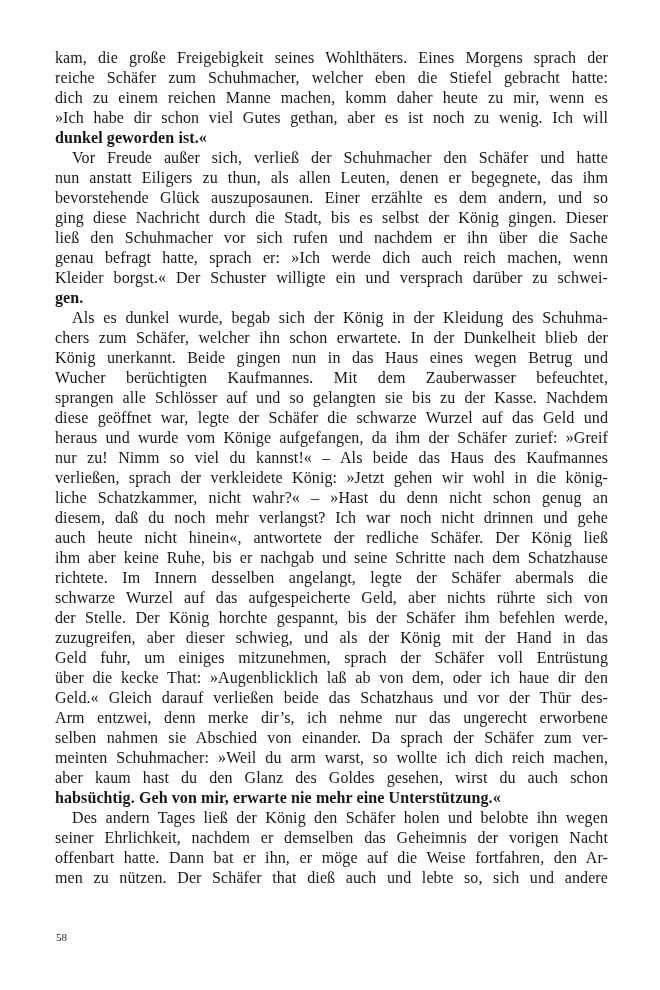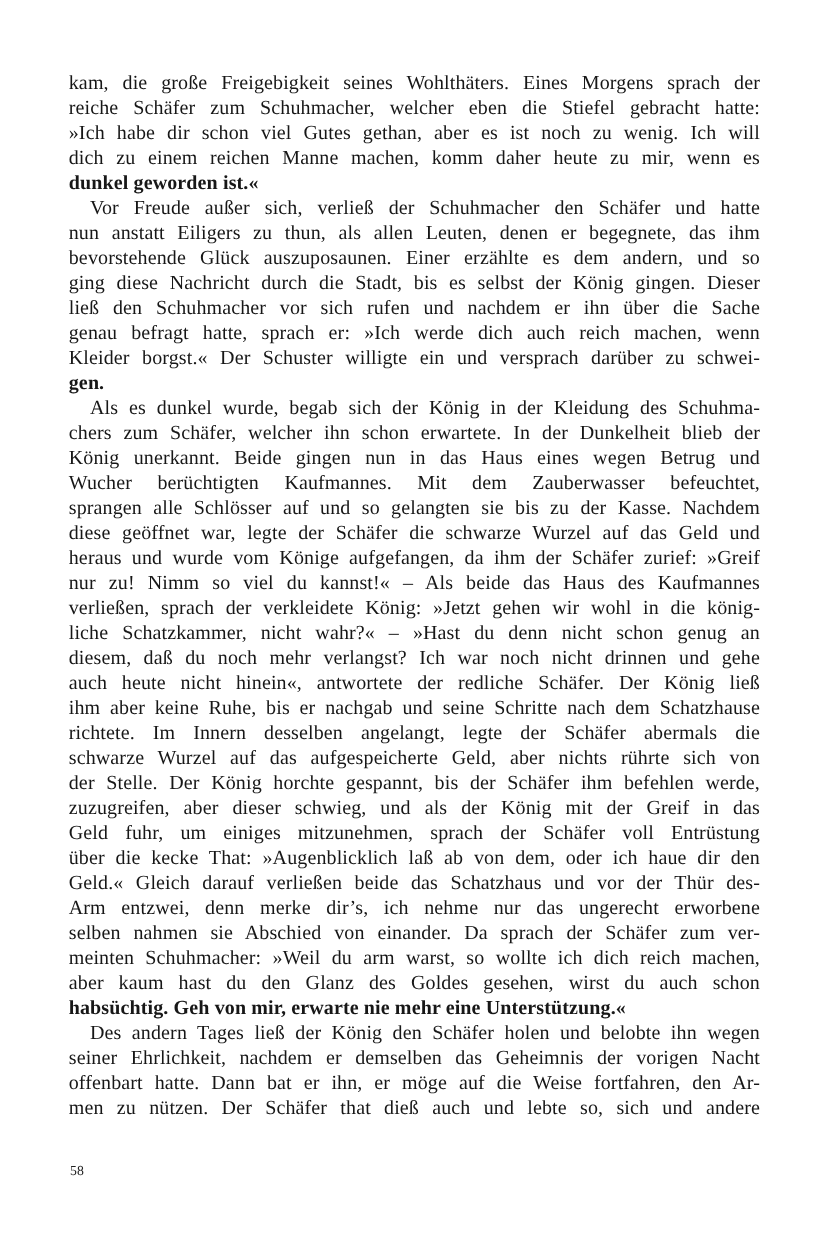--- a/index.html
+++ b/index.html
@@ -17,21 +17,20 @@
     overflow: hidden;
   }
   .text-block {
     position: absolute;
     left: 55px;
     top: 48px;
     width: 553px;
     font-size: 16px;
     line-height: 20px;
     letter-spacing: 0.1px;
-    margin-top: 9px;
   }
   .para { margin: 0; padding: 0; }
   .line {
     text-align: justify;
     text-align-last: justify;
     height: 20px;
     overflow: visible;
     white-space: normal;
   }
   .line.para-end { text-align-last: left; font-weight: bold; }
@@ -47,22 +46,22 @@
 </style>
 </head>
 <body>
 
 <div class="page">
   <div class="text-block">
 
     <div class="para">
       <div class="line">kam, die große Freigebigkeit seines Wohlthäters. Eines Morgens sprach der</div>
       <div class="line">reiche Schäfer zum Schuhmacher, welcher eben die Stiefel gebracht hatte:</div>
+      <div class="line">dich zu einem reichen Manne machen, komm daher heute zu mir, wenn es</div>
       <div class="line">»Ich habe dir schon viel Gutes gethan, aber es ist noch zu wenig. Ich will</div>
-      <div class="line">dich zu einem reichen Manne machen, komm daher heute zu mir, wenn es</div>
       <div class="line para-end">dunkel geworden ist.«</div>
     </div>
 
     <div class="para">
       <div class="line first-indent">Vor Freude außer sich, verließ der Schuhmacher den Schäfer und hatte</div>
       <div class="line">nun anstatt Eiligers zu thun, als allen Leuten, denen er begegnete, das ihm</div>
       <div class="line">bevorstehende Glück auszuposaunen. Einer erzählte es dem andern, und so</div>
       <div class="line">ging diese Nachricht durch die Stadt, bis es selbst der König gingen. Dieser</div>
       <div class="line">ließ den Schuhmacher vor sich rufen und nachdem er ihn über die Sache</div>
       <div class="line">genau befragt hatte, sprach er: »Ich werde dich auch reich machen, wenn</div>
@@ -80,21 +79,21 @@
       <div class="line">heraus und wurde vom Könige aufgefangen, da ihm der Schäfer zurief: »Greif</div>
       <div class="line">nur zu! Nimm so viel du kannst!« – Als beide das Haus des Kaufmannes</div>
       <div class="line">verließen, sprach der verkleidete König: »Jetzt gehen wir wohl in die könig-</div>
       <div class="line">liche Schatzkammer, nicht wahr?« – »Hast du denn nicht schon genug an</div>
       <div class="line">diesem, daß du noch mehr verlangst? Ich war noch nicht drinnen und gehe</div>
       <div class="line">auch heute nicht hinein«, antwortete der redliche Schäfer. Der König ließ</div>
       <div class="line">ihm aber keine Ruhe, bis er nachgab und seine Schritte nach dem Schatzhause</div>
       <div class="line">richtete. Im Innern desselben angelangt, legte der Schäfer abermals die</div>
       <div class="line">schwarze Wurzel auf das aufgespeicherte Geld, aber nichts rührte sich von</div>
       <div class="line">der Stelle. Der König horchte gespannt, bis der Schäfer ihm befehlen werde,</div>
-      <div class="line">zuzugreifen, aber dieser schwieg, und als der König mit der Greif in das</div>
+      <div class="line">zuzugreifen, aber dieser schwieg, und als der König mit der Hand in das</div>
       <div class="line">Geld fuhr, um einiges mitzunehmen, sprach der Schäfer voll Entrüstung</div>
       <div class="line">über die kecke That: »Augenblicklich laß ab von dem, oder ich haue dir den</div>
       <div class="line">Geld.« Gleich darauf verließen beide das Schatzhaus und vor der Thür des-</div>
       <div class="line">Arm entzwei, denn merke dir’s, ich nehme nur das ungerecht erworbene</div>
       <div class="line">selben nahmen sie Abschied von einander. Da sprach der Schäfer zum ver-</div>
       <div class="line">meinten Schuhmacher: »Weil du arm warst, so wollte ich dich reich machen,</div>
       <div class="line">aber kaum hast du den Glanz des Goldes gesehen, wirst du auch schon</div>
       <div class="line para-end">habsüchtig. Geh von mir, erwarte nie mehr eine Unterstützung.«</div>
     </div>
 

